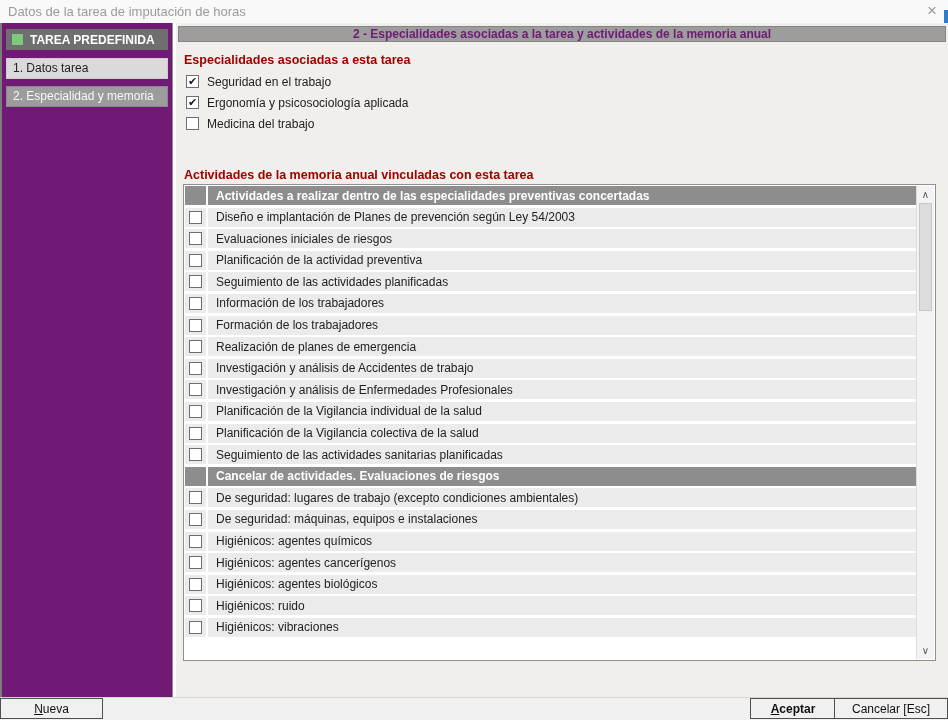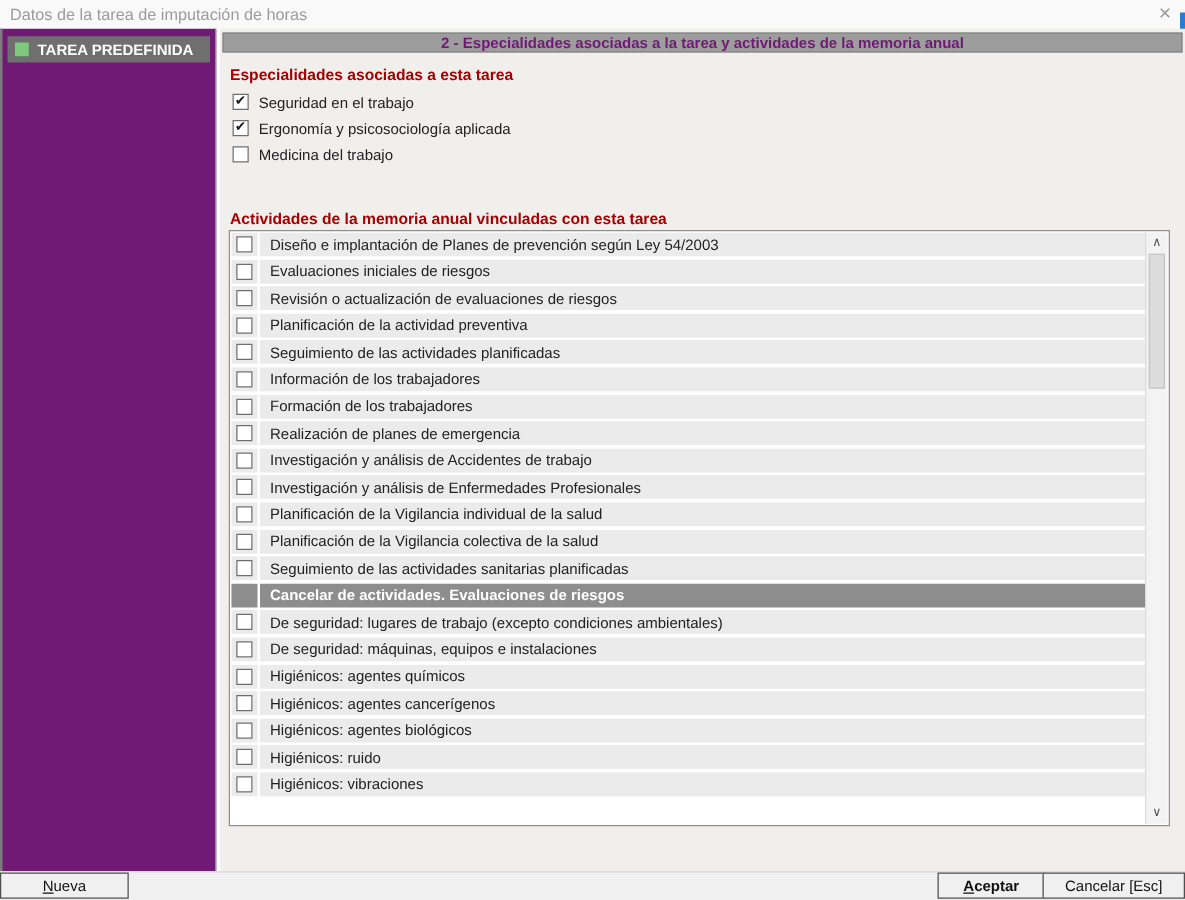--- a/index.html
+++ b/index.html
@@ -97,20 +97,24 @@
     <span class="title">Datos de la tarea de imputación de horas</span>
     <span class="close">×</span>
   </div>
   <div class="blue-sliver"></div>
 
   <div class="sidebar">
     <div class="sb-header">
       <span class="sb-ico"></span>
       <span>TAREA PREDEFINIDA</span>
     </div>
+    <div id="sidebar-items">
+        <div class="sb-item normal">1. Datos tarea</div>
+        <div class="sb-item active">2. Especialidad y memoria</div>
+      </div>
   </div>
 
   <div class="main">
     <div class="main-header">2 - Especialidades asociadas a la tarea y actividades de la memoria anual</div>
 
     <div class="sec-title first">Especialidades asociadas a esta tarea</div>
     <div id="specialties">
         <div class="spec-row">
           <span class="cb">✔</span>
           <span class="spec-label">Seguridad en el trabajo</span>
@@ -122,37 +126,35 @@
         <div class="spec-row">
           <span class="cb"></span>
           <span class="spec-label">Medicina del trabajo</span>
         </div>
       </div>
 
     <div class="sec-title second">Actividades de la memoria anual vinculadas con esta tarea</div>
 
     <div class="list">
       <div class="rows" id="activity-rows">
+          <div class="row header">
+            <div class="cbcell"></div>
+            <div class="textcell">Actividades a realizar dentro de las especialidades preventivas concertadas</div>
+          </div>
           <div class="row item">
             <div class="cbcell">
               <span class="cb"></span>
             </div>
             <div class="textcell">Diseño e implantación de Planes de prevención según Ley 54/2003</div>
           </div>
           <div class="row item">
             <div class="cbcell">
               <span class="cb"></span>
             </div>
             <div class="textcell">Evaluaciones iniciales de riesgos</div>
-          </div>
-          <div class="row item">
-            <div class="cbcell">
-              <span class="cb"></span>
-            </div>
-            <div class="textcell">Revisión o actualización de evaluaciones de riesgos</div>
           </div>
           <div class="row item">
             <div class="cbcell">
               <span class="cb"></span>
             </div>
             <div class="textcell">Planificación de la actividad preventiva</div>
           </div>
           <div class="row item">
             <div class="cbcell">
               <span class="cb"></span>

